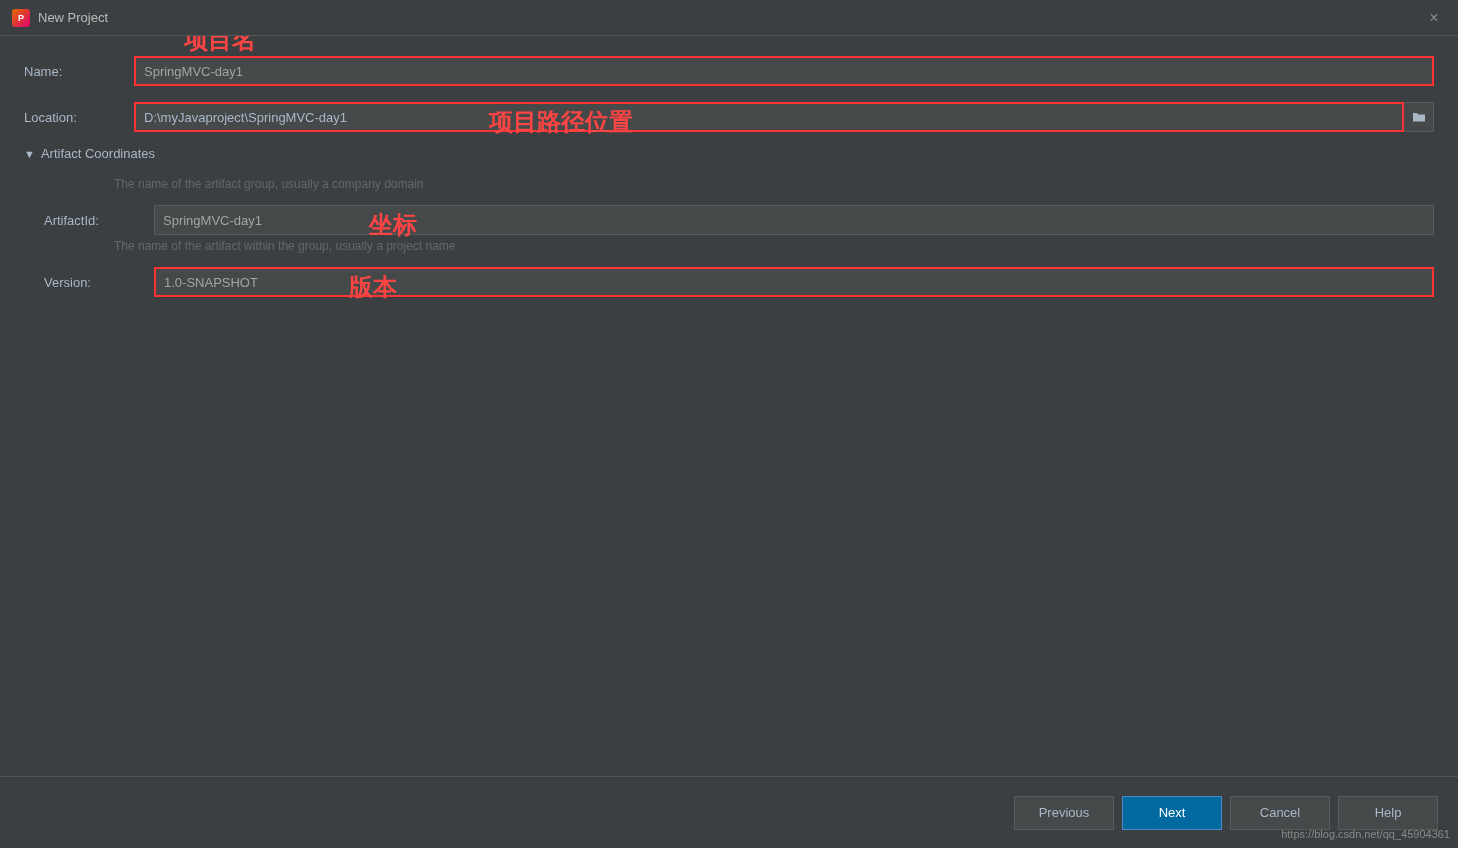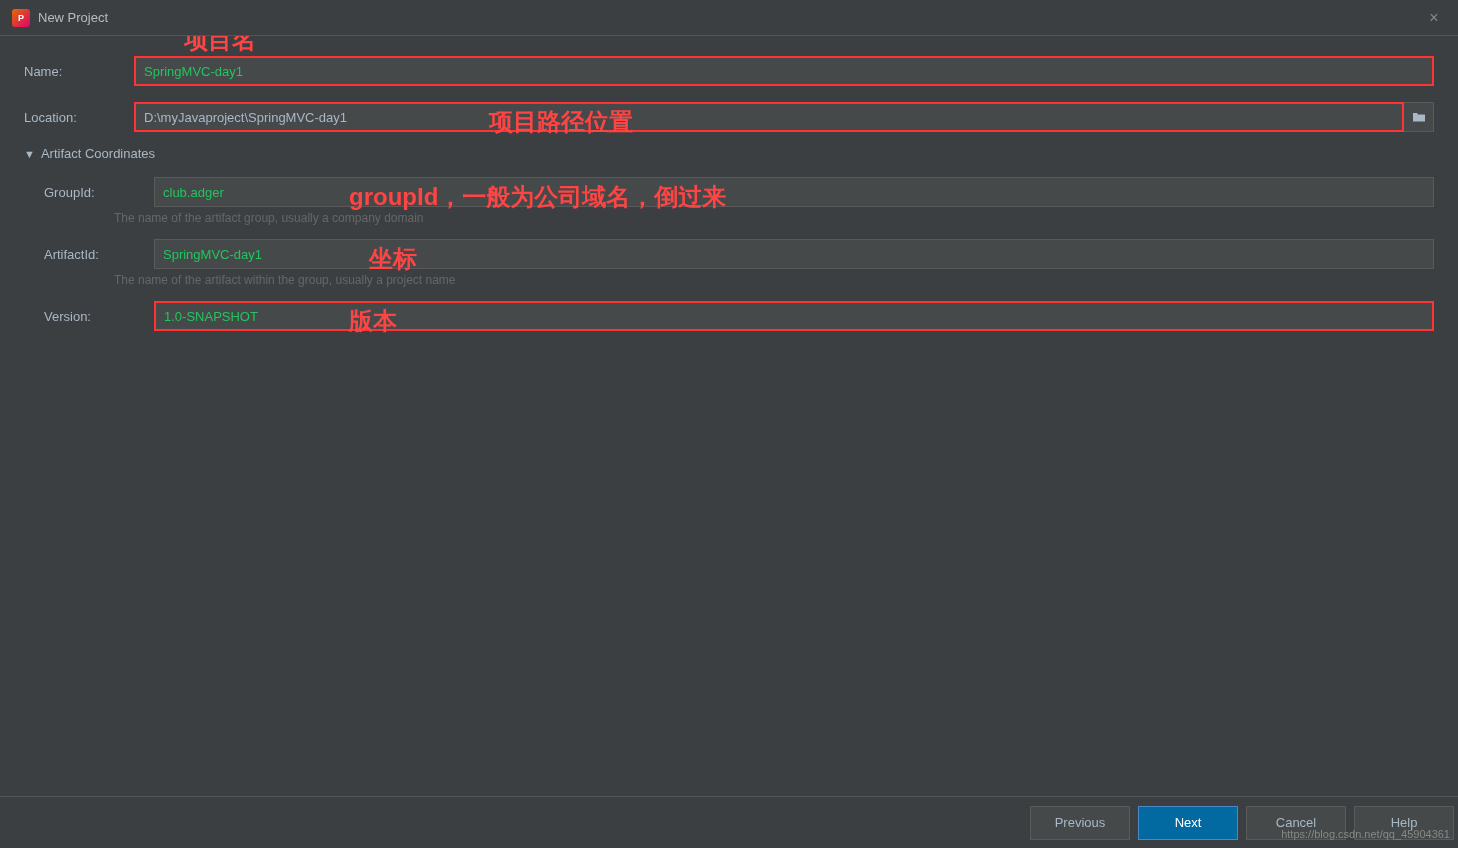--- a/index.html
+++ b/index.html
@@ -90,21 +90,21 @@
 
     .form-input-wrap {
       flex: 1;
       position: relative;
     }
 
     .form-input {
       width: 100%;
       background: #45494a;
       border: 1px solid #5a5a5a;
-      color: #22c55e;
+      color: #a3a3a3;
       padding: 5px 8px;
       font-size: 13px;
       outline: none;
       height: 30px;
     }
 
     .location-wrap {
       display: flex;
       align-items: center;
       flex: 1;
@@ -205,25 +205,25 @@
       position: relative;
     }
 
     
     .red-border {
       border: 2px solid #ff3333 !important;
     }
 
     .footer-wrapper {
       position: relative;
-      height: 52px;
+      height: 72px;
       display: flex;
       align-items: center;
       justify-content: flex-end;
-      padding: 0 4px;
+      padding: 0 20px;
       gap: 8px;
       border-top: 1px solid #555;
       background: #3c3f41;
     }
 
     .watermark {
       position: absolute;
       bottom: 8px;
       right: 8px;
       font-size: 11px;
@@ -267,27 +267,20 @@
         <span class="annotation-label" style="top: 4px; left: 465px; font-size: 24px;">项目路径位置</span>
       </div>
 
       <div class="section-header">
         <span class="section-arrow">▼</span>
         <span class="section-title">Artifact Coordinates</span>
       </div>
 
       <div class="section-content">
 
-        <div class="form-row" style="position: relative; margin-bottom: 4px;">
-          <span class="form-label">GroupId:</span>
-          <div class="form-input-wrap">
-            <input class="form-input" type="text" value="club.adger" style="">
-          </div>
-          <span class="annotation-label" style="top: 4px; left: 305px; font-size: 24px;">groupId，一般为公司域名，倒过来</span>
-        </div>
         <div class="hint-text">The name of the artifact group, usually a company domain</div>
 
         <div class="form-row" style="position: relative; margin-bottom: 4px;">
           <span class="form-label">ArtifactId:</span>
           <div class="form-input-wrap">
             <input class="form-input" type="text" value="SpringMVC-day1" style="">
           </div>
           <span class="annotation-label" style="top: 4px; left: 325px; font-size: 24px;">坐标</span>
         </div>
         <div class="hint-text">The name of the artifact within the group, usually a project name</div>

